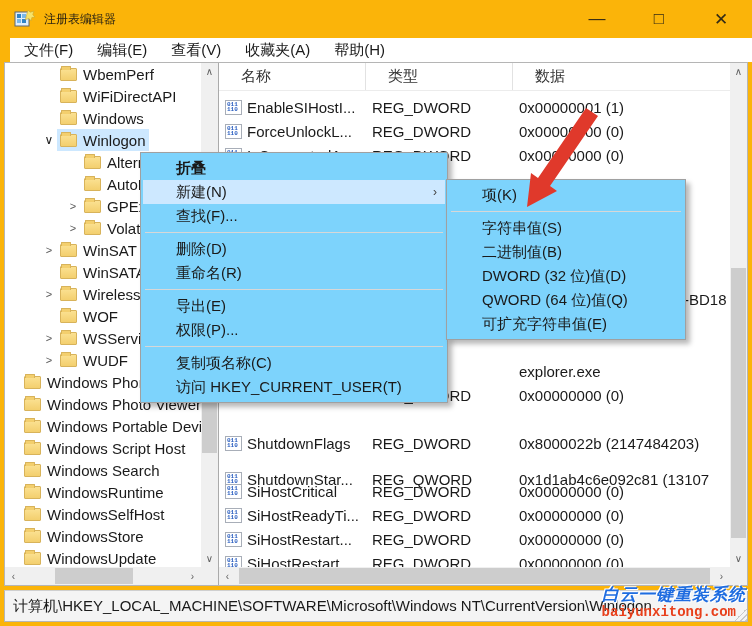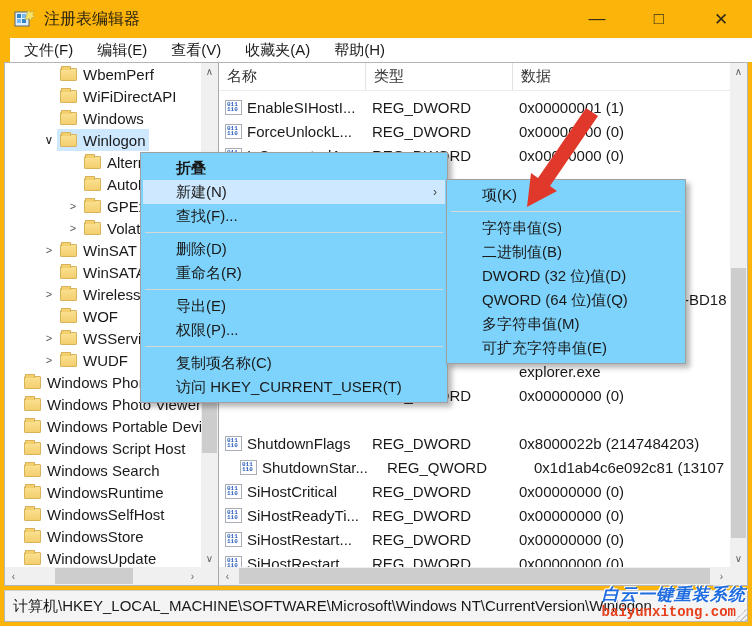--- a/index.html
+++ b/index.html
@@ -8,21 +8,21 @@
 
   #window {
     position:relative; width:752px; height:626px;
     background:var(--gold); 
   }
   
   #titlebar { position:absolute; top:0; left:0; right:0; height:38px;
     background:var(--gold); display:flex; align-items:center; }
   #app-icon { width:22px; height:22px; margin:0 8px 0 14px; position:relative; }
   #app-icon svg { display:block; }
-  #title-text { font-size:16px; color:#2b2313; }
+  #title-text { font-size:12px; color:#2b2313; }
   #win-controls { margin-left:auto; display:flex; height:100%; }
   .win-btn { width:62px; height:100%; display:flex; align-items:center; justify-content:center;
     font-size:17px; color:#342b15; cursor:default; }
 
   
   #menubar { position:absolute; top:38px; left:10px; right:0; height:24px;
     background:#ffffff; display:flex; align-items:center; padding-left:2px; }
   .menubar-item { padding:0 12px; height:100%; display:flex; align-items:center; }
 
   
@@ -39,21 +39,21 @@
     background:linear-gradient(#fbe192,#f3cf6e); border:1px solid #d8b35a; border-radius:1px; }
   .folder-icon::before { content:""; position:absolute; top:-3px; left:0; width:8px; height:3px;
     background:#f3cf6e; border:1px solid #d8b35a; border-bottom:none; border-radius:1px 1px 0 0; }
   .tree-sel-wrap { display:flex; align-items:center; height:100%; padding:0 3px; }
   .tree-row.selected .tree-sel-wrap { background:var(--hl); }
 
   
   #list-pane { position:relative; flex:1; background:#fff; overflow:hidden; }
   #list-header { position:absolute; top:0; left:0; right:17px; height:28px; background:#fff;
     display:flex; border-bottom:1px solid #ececec; }
-  .col-h { padding:4px 8px; border-right:1px solid #e2e2e2; color:#333; }
+  .col-h { padding:4px 22px; border-right:1px solid #e2e2e2; color:#333; }
   #list-rows { position:absolute; top:32px; left:0; right:17px; bottom:18px; overflow:hidden; }
   .list-row { position:absolute; left:0; width:100%; height:24px; display:flex; align-items:center; }
   .cell { overflow:hidden; white-space:nowrap; padding:0 6px; flex:0 0 auto; }
   .cell.name { width:147px; display:flex; align-items:center; }
   .cell.type { width:147px; }
   .cell.data { flex:1 1 auto; }
   .reg-icon { width:17px; height:15px; flex:0 0 17px; margin-right:5px; border:1px solid #a8aeb8;
     background:#fff; font-family:"Liberation Mono", monospace; font-weight:bold;
     display:flex; flex-direction:column; justify-content:center; line-height:5px; font-size:6px; padding-left:1px; }
   .reg-icon.dword { color:#2b5fc0; }
@@ -429,21 +429,21 @@
             <div class="cell name">
               <span class="reg-icon dword">
                 <span>011</span>
                 <span>110</span>
               </span>
               <span>ShutdownFlags</span>
             </div>
             <div class="cell type">REG_DWORD</div>
             <div class="cell data">0x8000022b (2147484203)</div>
           </div>
-          <div class="list-row" style="top: 360px; padding-left: 15px;">
+          <div class="list-row" style="top: 372px;">
             <div class="cell name">
               <span class="reg-icon dword">
                 <span>011</span>
                 <span>110</span>
               </span>
               <span>ShutdownStar...</span>
             </div>
             <div class="cell type">REG_QWORD</div>
             <div class="cell data">0x1d1ab4c6e092c81 (13107</div>
           </div>
@@ -553,23 +553,20 @@
         <span>字符串值(S)</span>
       </div>
       <div class="menu-item">
         <span>二进制值(B)</span>
       </div>
       <div class="menu-item">
         <span>DWORD (32 位)值(D)</span>
       </div>
       <div class="menu-item">
         <span>QWORD (64 位)值(Q)</span>
-      </div>
-      <div class="menu-item">
-        <span>多字符串值(M)</span>
       </div>
       <div class="menu-item">
         <span>可扩充字符串值(E)</span>
       </div>
     </div>
 
   <svg id="arrow-overlay" viewBox="0 0 752 626">
     <polygon points="586,108 598,116 550,186 557,191 527,207 531,173 538,178" fill="#e0392b"></polygon>
   </svg>
 

